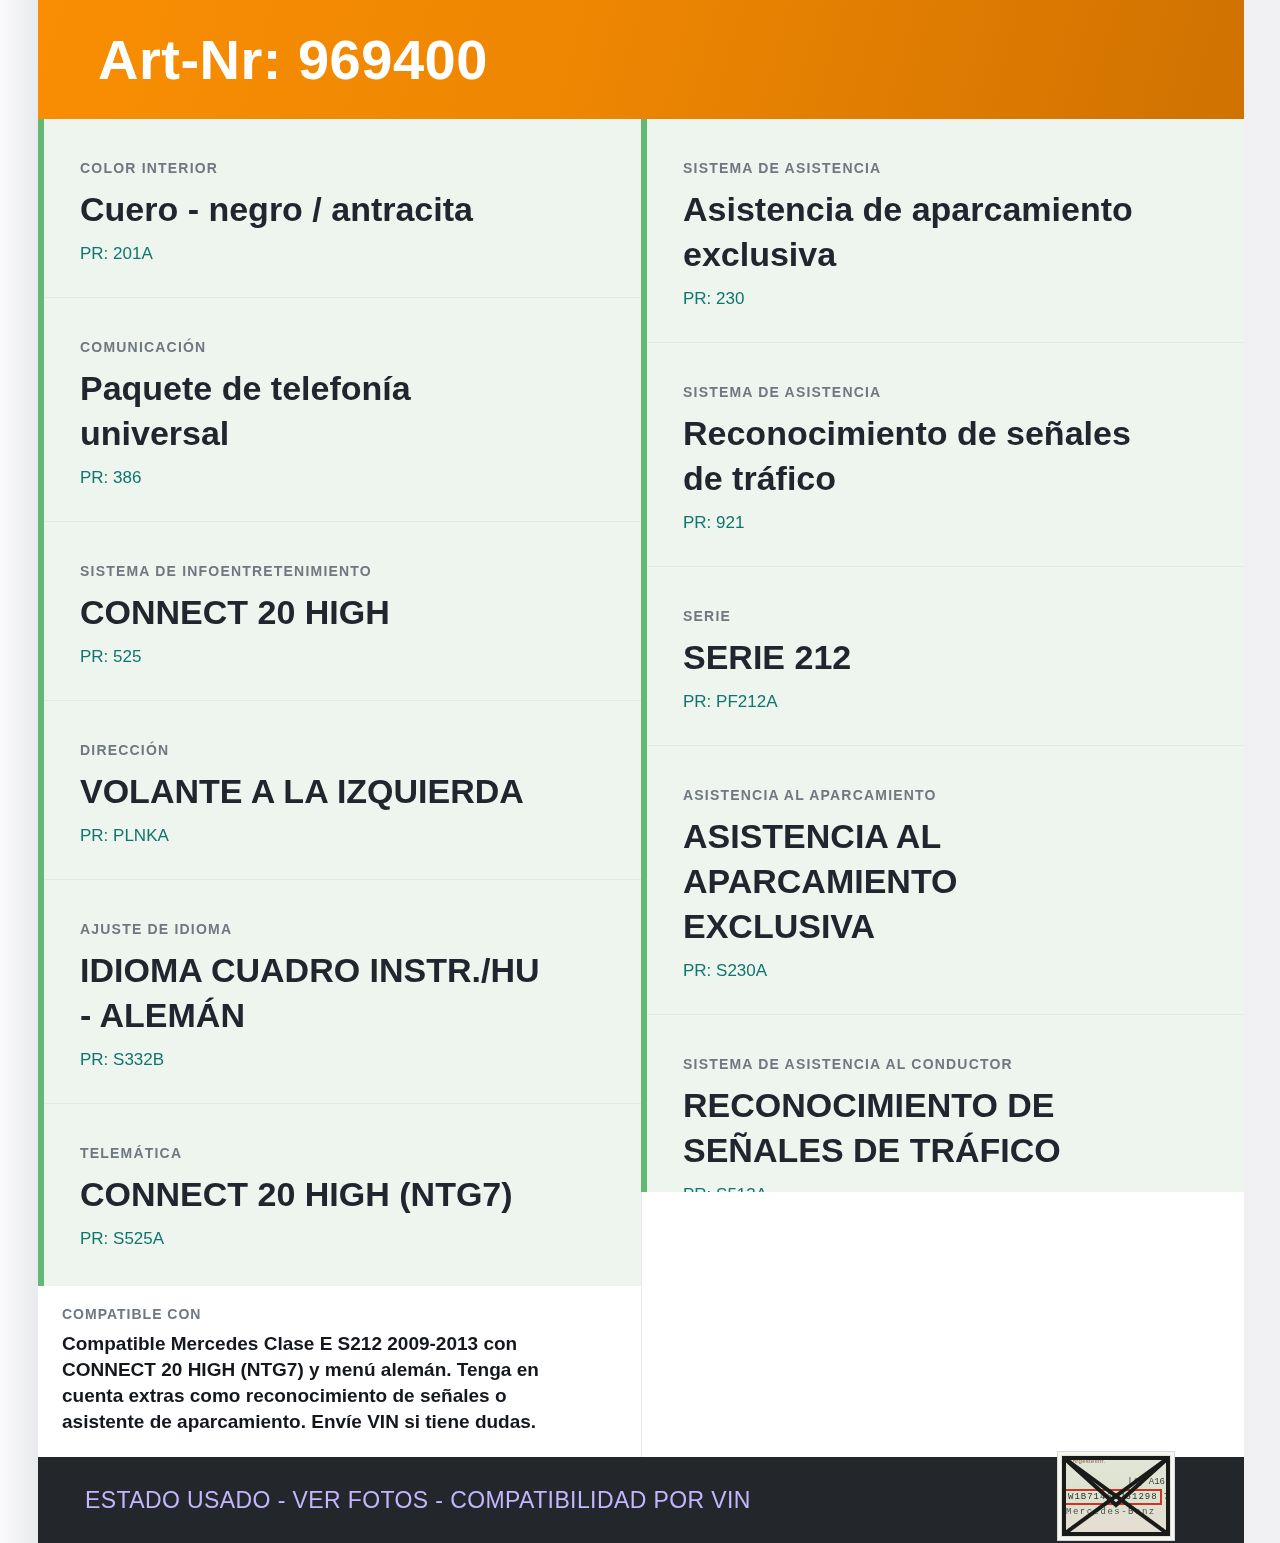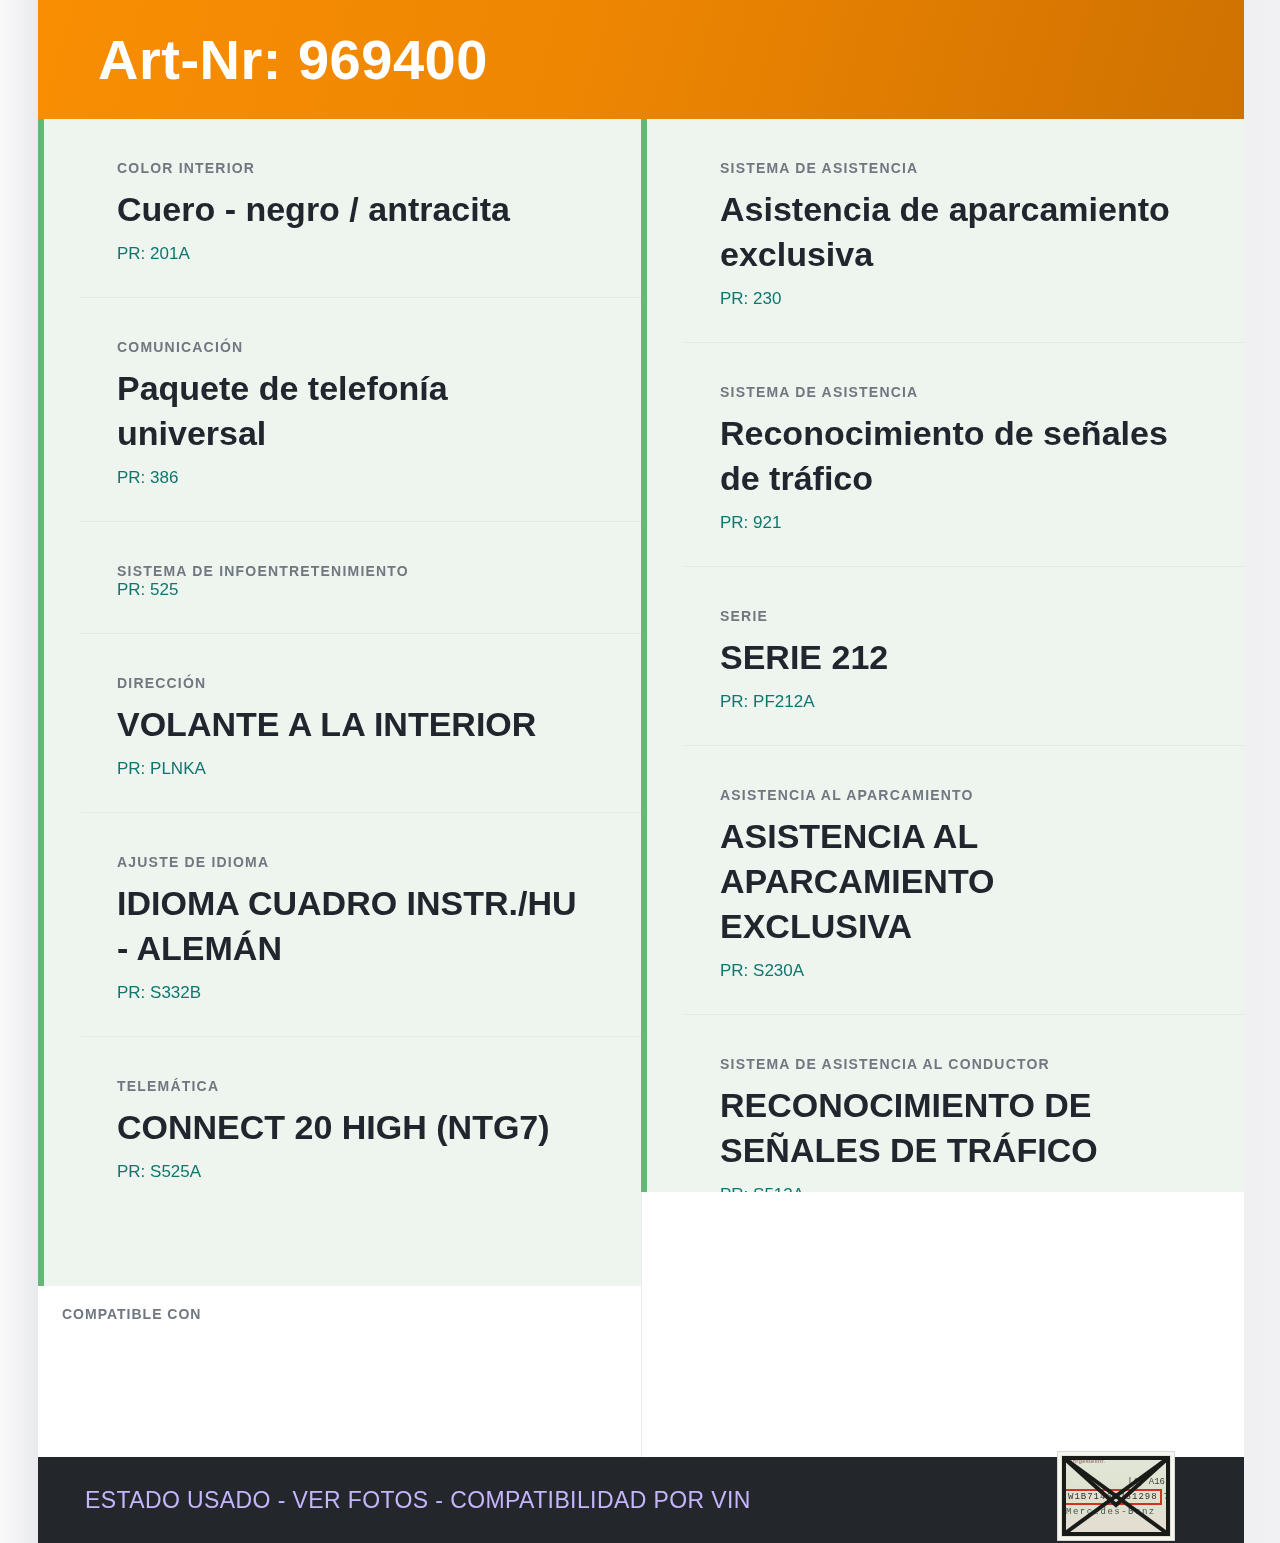--- a/index.html
+++ b/index.html
@@ -20,21 +20,21 @@
     background:linear-gradient(105deg, #f98e03 0%, #ee8602 45%, #cf7201 100%);
     display:flex; align-items:center; padding-left:60px;
   }
   .header .title {
     color:#ffffff; font-size:56px; font-weight:bold; letter-spacing:0.5px;
   }
   
   .columns { display:flex; height:1338px; flex:0 0 1338px; }
   .col { width:603px; display:flex; flex-direction:column; }
   .green-block {
-    background:#eef5ef; border-left:6px solid #64b873; overflow:hidden;padding-left:37px;
+    background:#eef5ef; border-left:6px solid #64b873; overflow:hidden;
   }
   .col-left  .green-block { height:1167px; flex:0 0 1167px; }
   .col-right .green-block { height:1073px; flex:0 0 1073px; }
   .entry { padding:41px 40px 33px 36px; }
   .entry + .entry { border-top:1px solid #e2eae3; }
   .spec-label {
     font-size:14px; font-weight:bold; color:#6f7780;
     letter-spacing:1.2px; line-height:17px; text-transform:uppercase;
   }
   .spec-title {
@@ -116,42 +116,44 @@
           <div class="spec-title">Cuero - negro / antracita</div>
           <div class="spec-pr">PR: 201A</div>
         </div>
         <div class="entry">
           <div class="spec-label">COMUNICACIÓN</div>
           <div class="spec-title">Paquete de telefonía universal</div>
           <div class="spec-pr">PR: 386</div>
         </div>
         <div class="entry">
           <div class="spec-label">SISTEMA DE INFOENTRETENIMIENTO</div>
+          <div class="spec-title">CONNECT 20 HIGH</div>
           <div class="spec-pr">PR: 525</div>
         </div>
         <div class="entry">
           <div class="spec-label">DIRECCIÓN</div>
-          <div class="spec-title">VOLANTE A LA INTERIOR</div>
+          <div class="spec-title">VOLANTE A LA IZQUIERDA</div>
           <div class="spec-pr">PR: PLNKA</div>
         </div>
         <div class="entry">
           <div class="spec-label">AJUSTE DE IDIOMA</div>
           <div class="spec-title">IDIOMA CUADRO INSTR./HU - ALEMÁN</div>
           <div class="spec-pr">PR: S332B</div>
         </div>
         <div class="entry">
           <div class="spec-label">TELEMÁTICA</div>
           <div class="spec-title">CONNECT 20 HIGH (NTG7)</div>
           <div class="spec-pr">PR: S525A</div>
         </div>
 
       </div>
 
       <div class="white-block compat">
         <div class="compat-label">COMPATIBLE CON</div>
+        <div class="compat-text">Compatible Mercedes Clase E S212 2009-2013 con CONNECT 20 HIGH (NTG7) y menú alemán. Tenga en cuenta extras como reconocimiento de señales o asistente de aparcamiento. Envíe VIN si tiene dudas.</div>
       </div>
     </div>
 
     <div class="col col-right">
       <div class="green-block">
 
         <div class="entry">
           <div class="spec-label">SISTEMA DE ASISTENCIA</div>
           <div class="spec-title">Asistencia de aparcamiento exclusiva</div>
           <div class="spec-pr">PR: 230</div>

